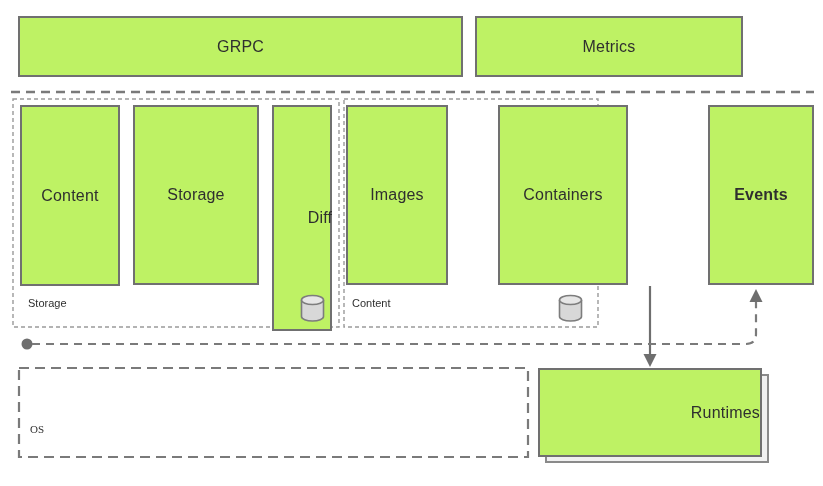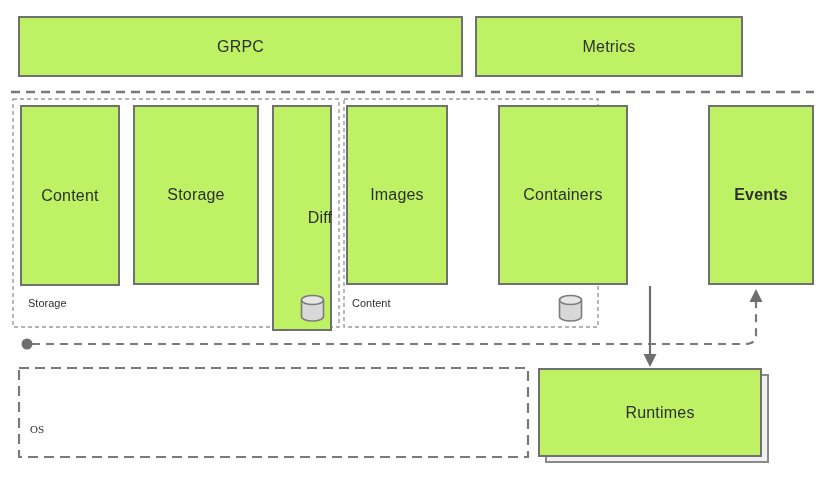--- a/index.html
+++ b/index.html
@@ -42,21 +42,21 @@
   #containers-box{left:460px;top:105px;width:130px;height:180px;margin-left:38px;}
   #tasks-box{left:604px;top:105px;width:91px;height:180px;}
   #events-box{left:708px;top:105px;width:106px;height:180px;font-weight:bold;}
   
   #storage-label{left:28px;top:297px;}
   #metadata-label{left:352px;top:297px;}
   #storage-cyl{left:299px;top:294px;}
   #metadata-cyl{left:557px;top:294px;}
   
   #runtimes-shadow{left:545px;top:374px;width:224px;height:89px;background:#f0f0f0;border:2px solid #8a8a8a;}
-  #runtimes-box{left:538px;top:368px;width:224px;height:89px;justify-content:center;padding-left:20px;}
+  #runtimes-box{left:538px;top:368px;width:224px;height:89px;justify-content:flex-end;padding-left:20px;}
   #os-label{left:30px;top:423px;font-family:Liberation Serif, serif;}
 </style>
 </head>
 <body>
 
 <div id="canvas">
 
   <svg id="svg-underlay" width="823" height="486" viewBox="0 0 823 486">
 
     <line x1="11" y1="92" x2="814" y2="92" stroke="#7a7a7a" stroke-width="2.4" stroke-dasharray="9 6"></line>

